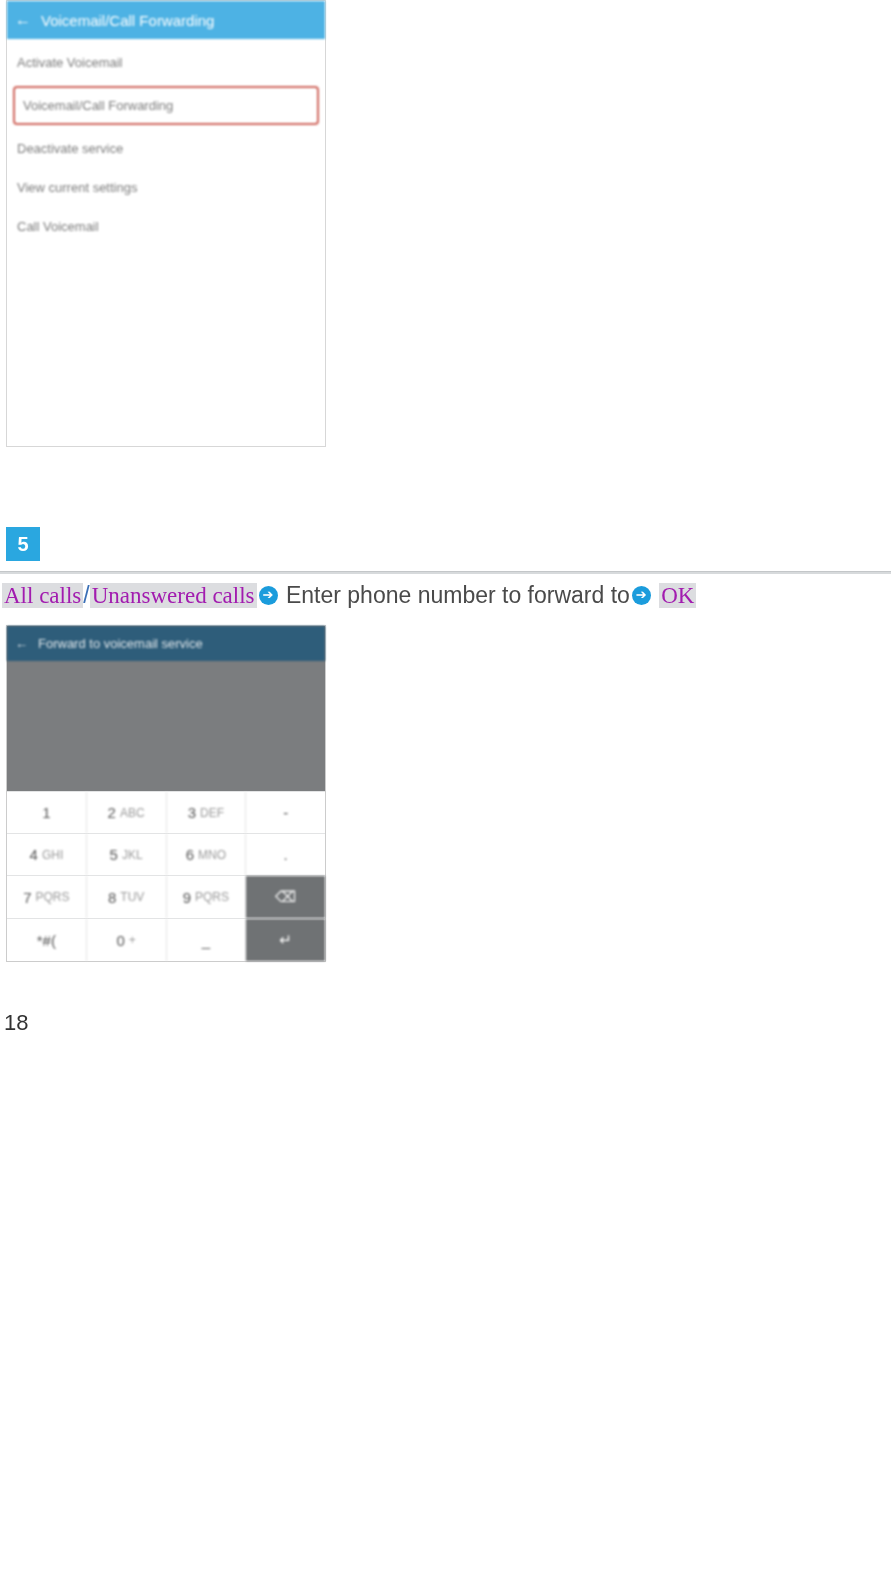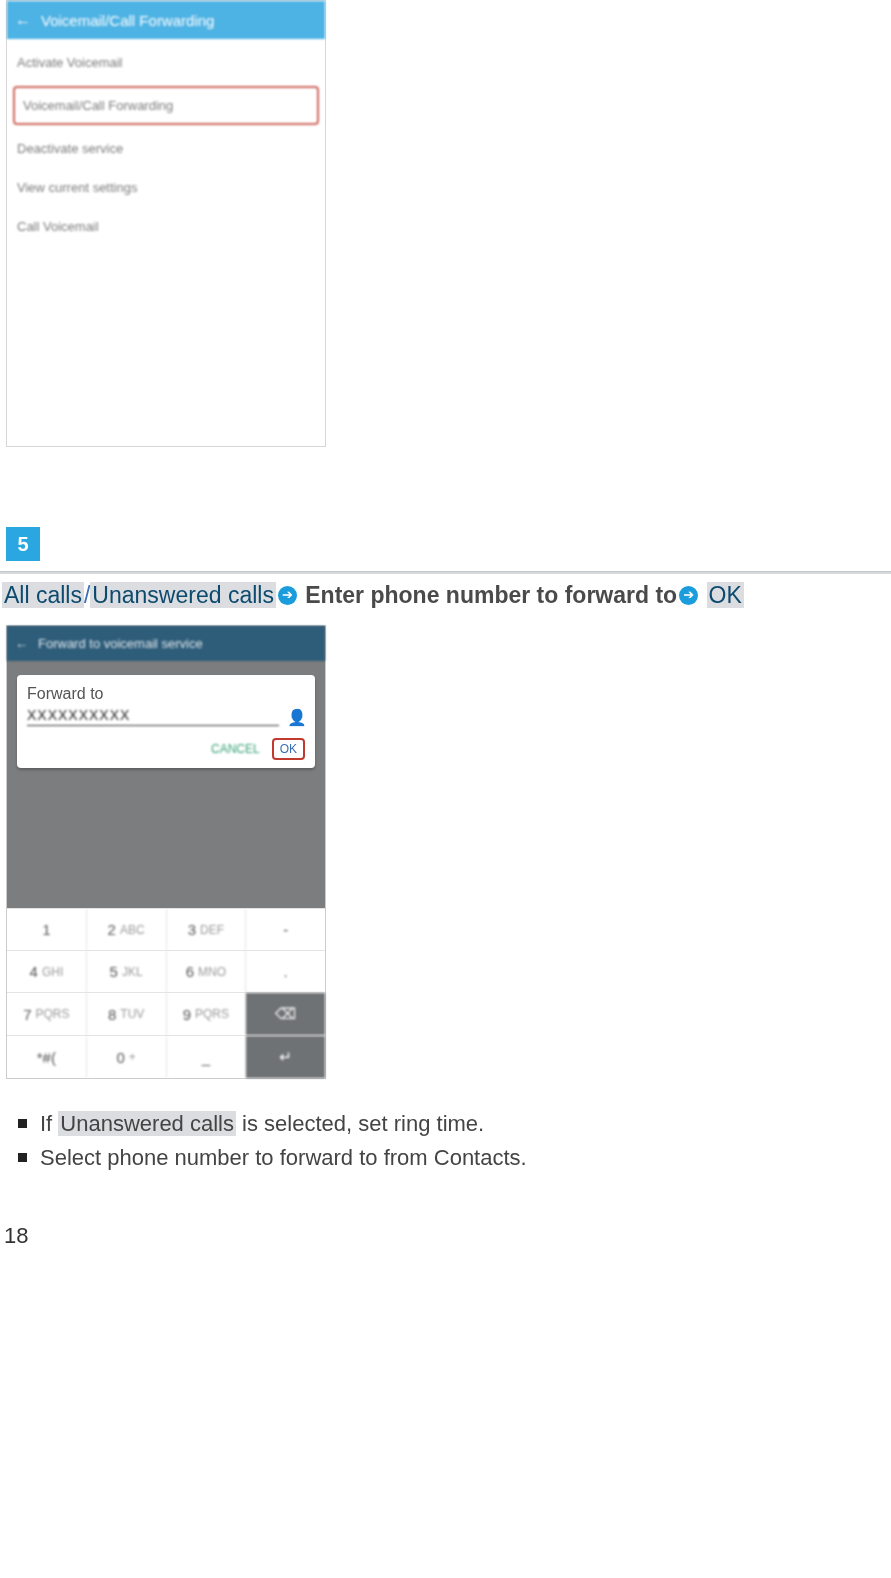--- a/index.html
+++ b/index.html
@@ -71,25 +71,26 @@
     margin-bottom: 6px;
   }
 
   
   .instr-line {
     font-size: 23px;
     padding: 2px 0 10px 2px;
   }
   .hl-gray {
     background: #dcdde0;
-    color: #0c4a6e;
+    color: #a21caf;
     padding: 0 2px;
+    font-family: Liberation Serif, serif;
   }
   .txt-blue { color: #3a6fb6; }
-  .txt-dark { color: #4a4a4a; font-weight: bold; }
+  .txt-dark { color: #4a4a4a; }
   .arrow-ico {
     display: inline-block;
     width: 19px;
     height: 19px;
     background: #1b9cdc;
     border-radius: 50%;
     position: relative;
     vertical-align: -2px;
     margin: 0 2px;
   }
@@ -255,31 +256,20 @@
 
   <div class="instr-line">
     <span class="hl-gray">All calls</span><span class="txt-blue">/</span><span class="hl-gray">Unanswered calls</span><span class="arrow-ico"></span><span class="txt-dark"> Enter phone number to forward to</span><span class="arrow-ico"></span> <span class="hl-gray">OK</span>
   </div>
 
   <div class="phone-dialer">
     <div class="dialer-header">
       <span>←</span>
       <span>Forward to voicemail service</span>
     </div>
-    <div class="forward-card">
-      <div class="fc-label">Forward to</div>
-      <div class="fc-row">
-        <div class="fc-number">XXXXXXXXXX</div>
-        <div class="fc-contact">👤</div>
-      </div>
-      <div class="fc-actions">
-        <div class="fc-cancel">CANCEL</div>
-        <div class="fc-ok">OK</div>
-      </div>
-    </div>
     <div class="dialer-gap"></div>
     <div class="dialpad" id="dialpad">
         <div class="dp-row">
           <div class="dp-key">
             <span>1</span>
           </div>
           <div class="dp-key">
             <span>2</span>
             <span class="dp-sub">ABC</span>
           </div>
@@ -336,24 +326,16 @@
           <div class="dp-key">
             <span>_</span>
           </div>
           <div class="dp-key dark">
             <span>↵</span>
           </div>
         </div>
       </div>
   </div>
 
-  <ul class="notes">
-    <li>
-      <span>If </span><span class="note-hl">Unanswered calls</span><span> is selected, set ring time.</span>
-    </li>
-    <li>
-      <span>Select phone number to forward to from Contacts.</span>
-    </li>
-  </ul>
 
   <div class="page-number">18</div>
 
 </div>
 
 </body></html>

